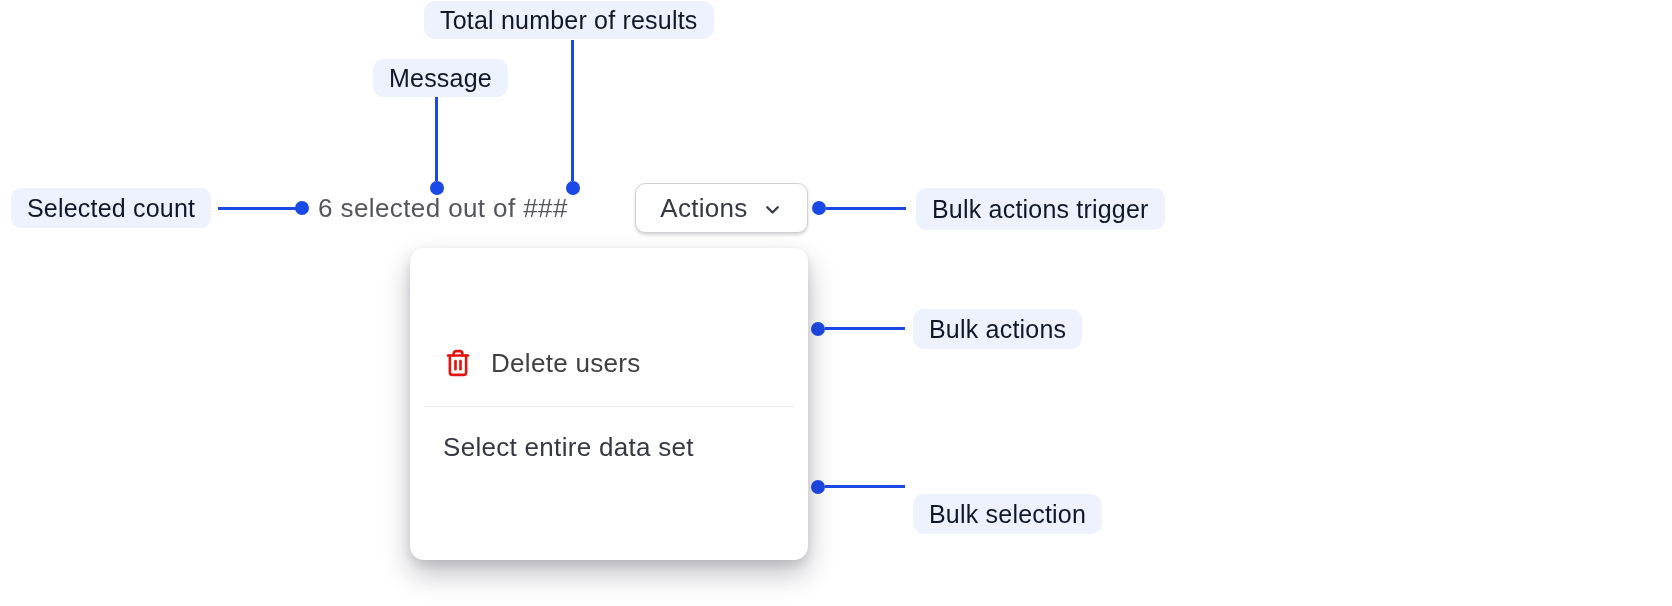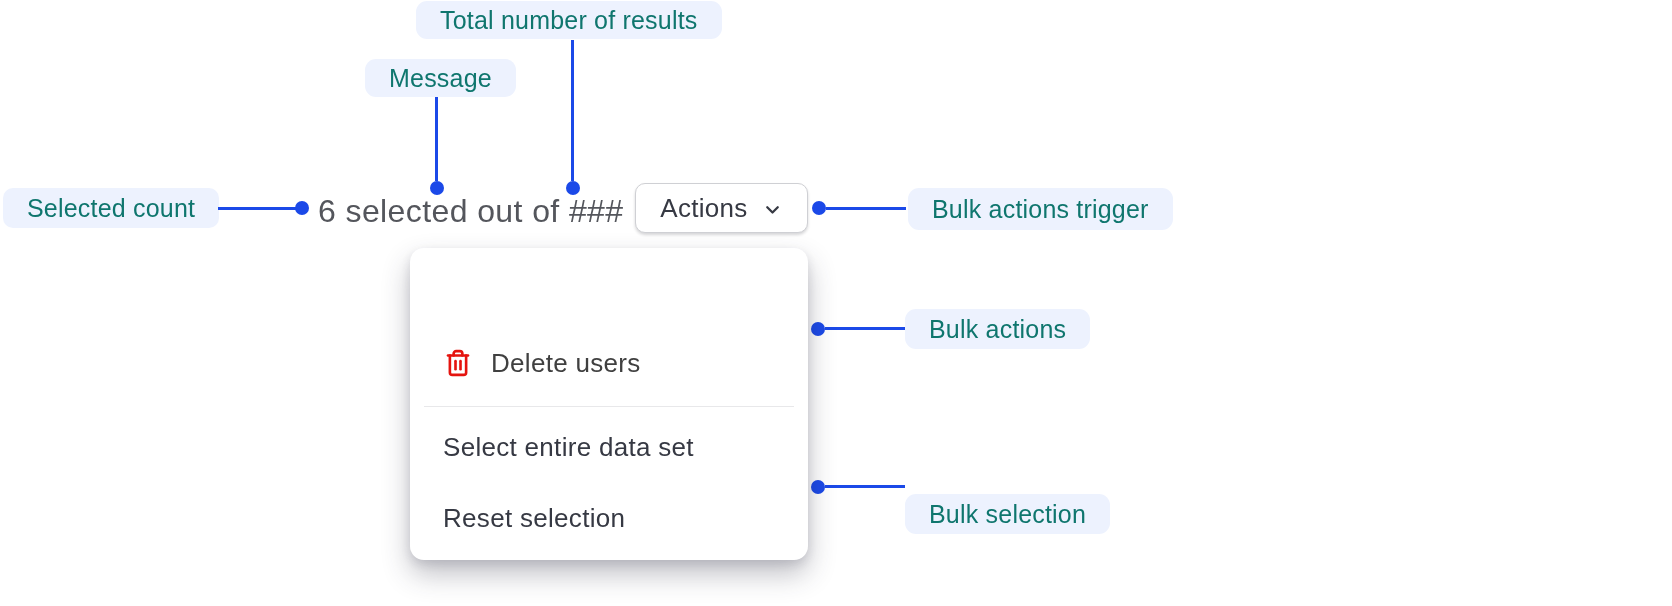--- a/index.html
+++ b/index.html
@@ -3,23 +3,23 @@
 <meta charset="utf-8">
 <style>
   html,body{margin:0;padding:0;background:#ffffff;}
   .canvas{
     position:relative;width:1672px;height:606px;background:#ffffff;overflow:hidden;
     font-family:"Liberation Sans","DejaVu Sans",sans-serif;
   }
   
   .pill{
     position:absolute;display:inline-flex;align-items:center;
-    background:#edf2fe;color:#0f766e;border-radius:11px;
+    background:#edf2fe;color:#0f172a;border-radius:11px;
     font-size:25px;font-weight:500;letter-spacing:.2px;
-    padding:0 24px;height:40px;white-space:nowrap;
+    padding:0 16px;height:40px;white-space:nowrap;margin-left:8px;
   }
   #pill-total{left:416px;top:1px;height:38px;}
   #pill-message{left:365px;top:59px;height:38px;}
   #pill-selected{left:3px;top:188px;border-radius:10px;}
   #pill-trigger{left:908px;top:188px;height:42px;}
   #pill-bulkactions{left:905px;top:309px;}
   #pill-bulkselection{left:905px;top:494px;}
   
   .vline,.hline{position:absolute;background:#1b49e8;}
   .vline{width:3px;}
@@ -33,21 +33,21 @@
   #dot-selected{left:295px;top:201px;}
   #dot-trigger{left:812px;top:201px;}
   #line-trigger{left:826px;top:207px;width:80px;}
   #dot-bulkactions{left:811px;top:322px;}
   #line-bulkactions{left:825px;top:327px;width:80px;}
   #dot-bulkselection{left:811px;top:480px;}
   #line-bulkselection{left:825px;top:485px;width:80px;}
   
   #selection-message{
     position:absolute;left:318px;top:193px;
-    font-size:32px;color:#54565c;letter-spacing:.4px;white-space:nowrap;text-align:center;
+    font-size:26px;color:#54565c;letter-spacing:.4px;white-space:nowrap;text-align:center;
   }
   
   #actions-button{
     position:absolute;left:635px;top:183px;width:173px;height:50px;
     display:flex;align-items:center;justify-content:center;gap:14px;
     background:#ffffff;border:1.5px solid #cfd0d4;border-radius:10px;
     box-shadow:0 2px 3px rgba(30,30,40,.18);
     font-family:inherit;font-size:26px;color:#363943;letter-spacing:.3px;
     cursor:pointer;padding:0;
   }
@@ -120,18 +120,15 @@
           <line x1="10" y1="10.5" x2="10" y2="17"></line>
           <line x1="14" y1="10.5" x2="14" y2="17"></line>
         </svg>
       </span>
       <span>Delete users</span>
     </div>
     <div class="menu-divider"></div>
     <div class="menu-item" id="mi-2">
       <span>Select entire data set</span>
     </div>
-    <div class="menu-item" id="mi-3">
-      <span>Reset selection</span>
-    </div>
   </div>
 
 </div>
 
 </body></html>

